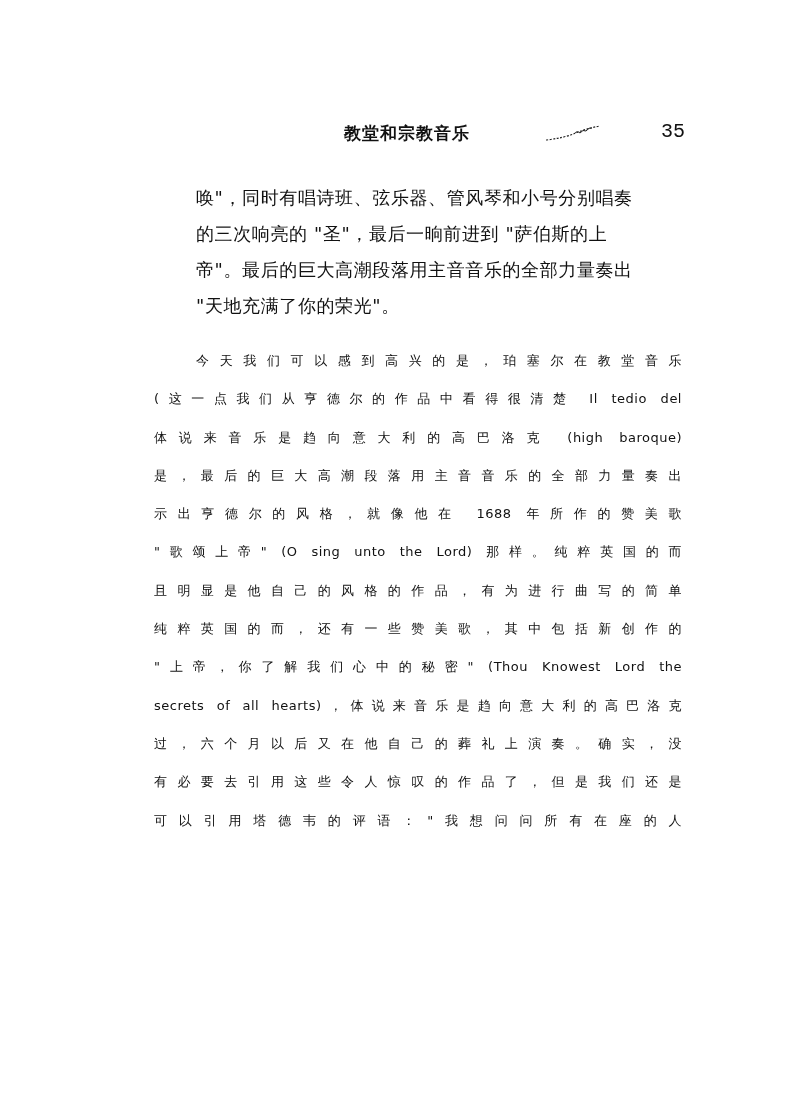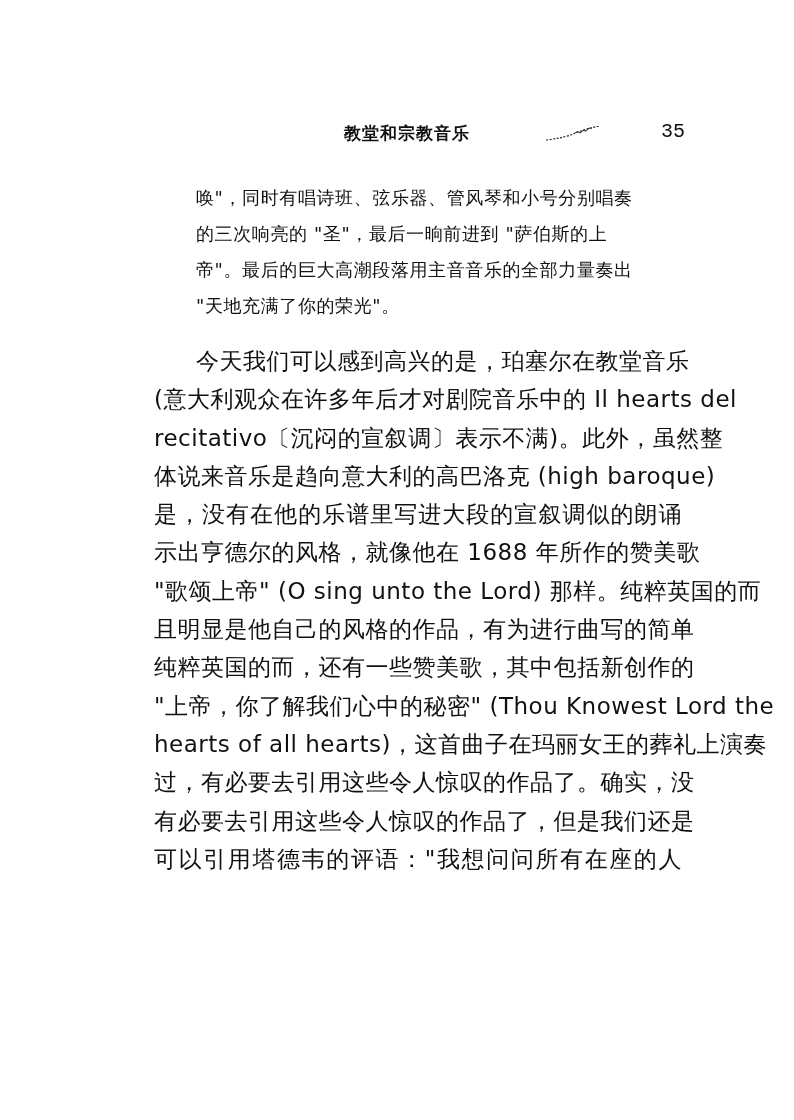--- a/index.html
+++ b/index.html
@@ -63,21 +63,21 @@
     }
     .body-text {
       position: absolute;
       left: 154px;
       top: 342px;
       width: 528px;
     }
     .body-line {
       height: 38.3px;
       line-height: 38.3px;
-      font-size: 23px;
+      font-size: 13px;
       white-space: nowrap;
       text-align: justify;
       text-align-last: justify;
       letter-spacing: 0.5px;
     }
     .body-line.indent {
       padding-left: 42px;
     }
     .watermark {
       position: absolute;
@@ -109,30 +109,29 @@
 
 <div class="quote-block">
   <div class="quote-line">唤"，同时有唱诗班、弦乐器、管风琴和小号分别唱奏</div>
   <div class="quote-line">的三次响亮的 "圣"，最后一晌前进到 "萨伯斯的上</div>
   <div class="quote-line">帝"。最后的巨大高潮段落用主音音乐的全部力量奏出</div>
   <div class="quote-line">"天地充满了你的荣光"。</div>
 </div>
 
 <div class="body-text">
   <div class="body-line indent">今天我们可以感到高兴的是，珀塞尔在教堂音乐</div>
-  <div class="body-line">(意大利观众在许多年后才对剧院音乐中的 Il hearts del</div>
-  <div class="body-line">recitativo〔沉闷的宣叙调〕表示不满)。此外，虽然整</div>
+  <div class="body-line">(这一点我们从亨德尔的作品中看得很清楚 Il tedio del</div>
   <div class="body-line">体说来音乐是趋向意大利的高巴洛克 (high baroque)</div>
-  <div class="body-line">是，没有在他的乐谱里写进大段的宣叙调似的朗诵</div>
+  <div class="body-line">是，最后的巨大高潮段落用主音音乐的全部力量奏出</div>
   <div class="body-line">示出亨德尔的风格，就像他在 1688 年所作的赞美歌</div>
   <div class="body-line">"歌颂上帝" (O sing unto the Lord) 那样。纯粹英国的而</div>
   <div class="body-line">且明显是他自己的风格的作品，有为进行曲写的简单</div>
   <div class="body-line">纯粹英国的而，还有一些赞美歌，其中包括新创作的</div>
   <div class="body-line">"上帝，你了解我们心中的秘密" (Thou Knowest Lord the</div>
-  <div class="body-line">hearts of all hearts)，这首曲子在玛丽女王的葬礼上演奏</div>
-  <div class="body-line">过，有必要去引用这些令人惊叹的作品了。确实，没</div>
+  <div class="body-line">secrets of all hearts)，体说来音乐是趋向意大利的高巴洛克</div>
+  <div class="body-line">过，六个月以后又在他自己的葬礼上演奏。确实，没</div>
   <div class="body-line">有必要去引用这些令人惊叹的作品了，但是我们还是</div>
   <div class="body-line">可以引用塔德韦的评语："我想问问所有在座的人</div>
 </div>
 
 <div class="watermark">
   <span class="q">q</span><span>iyuexuexi.COM</span>
 </div>
 
 </body></html>

